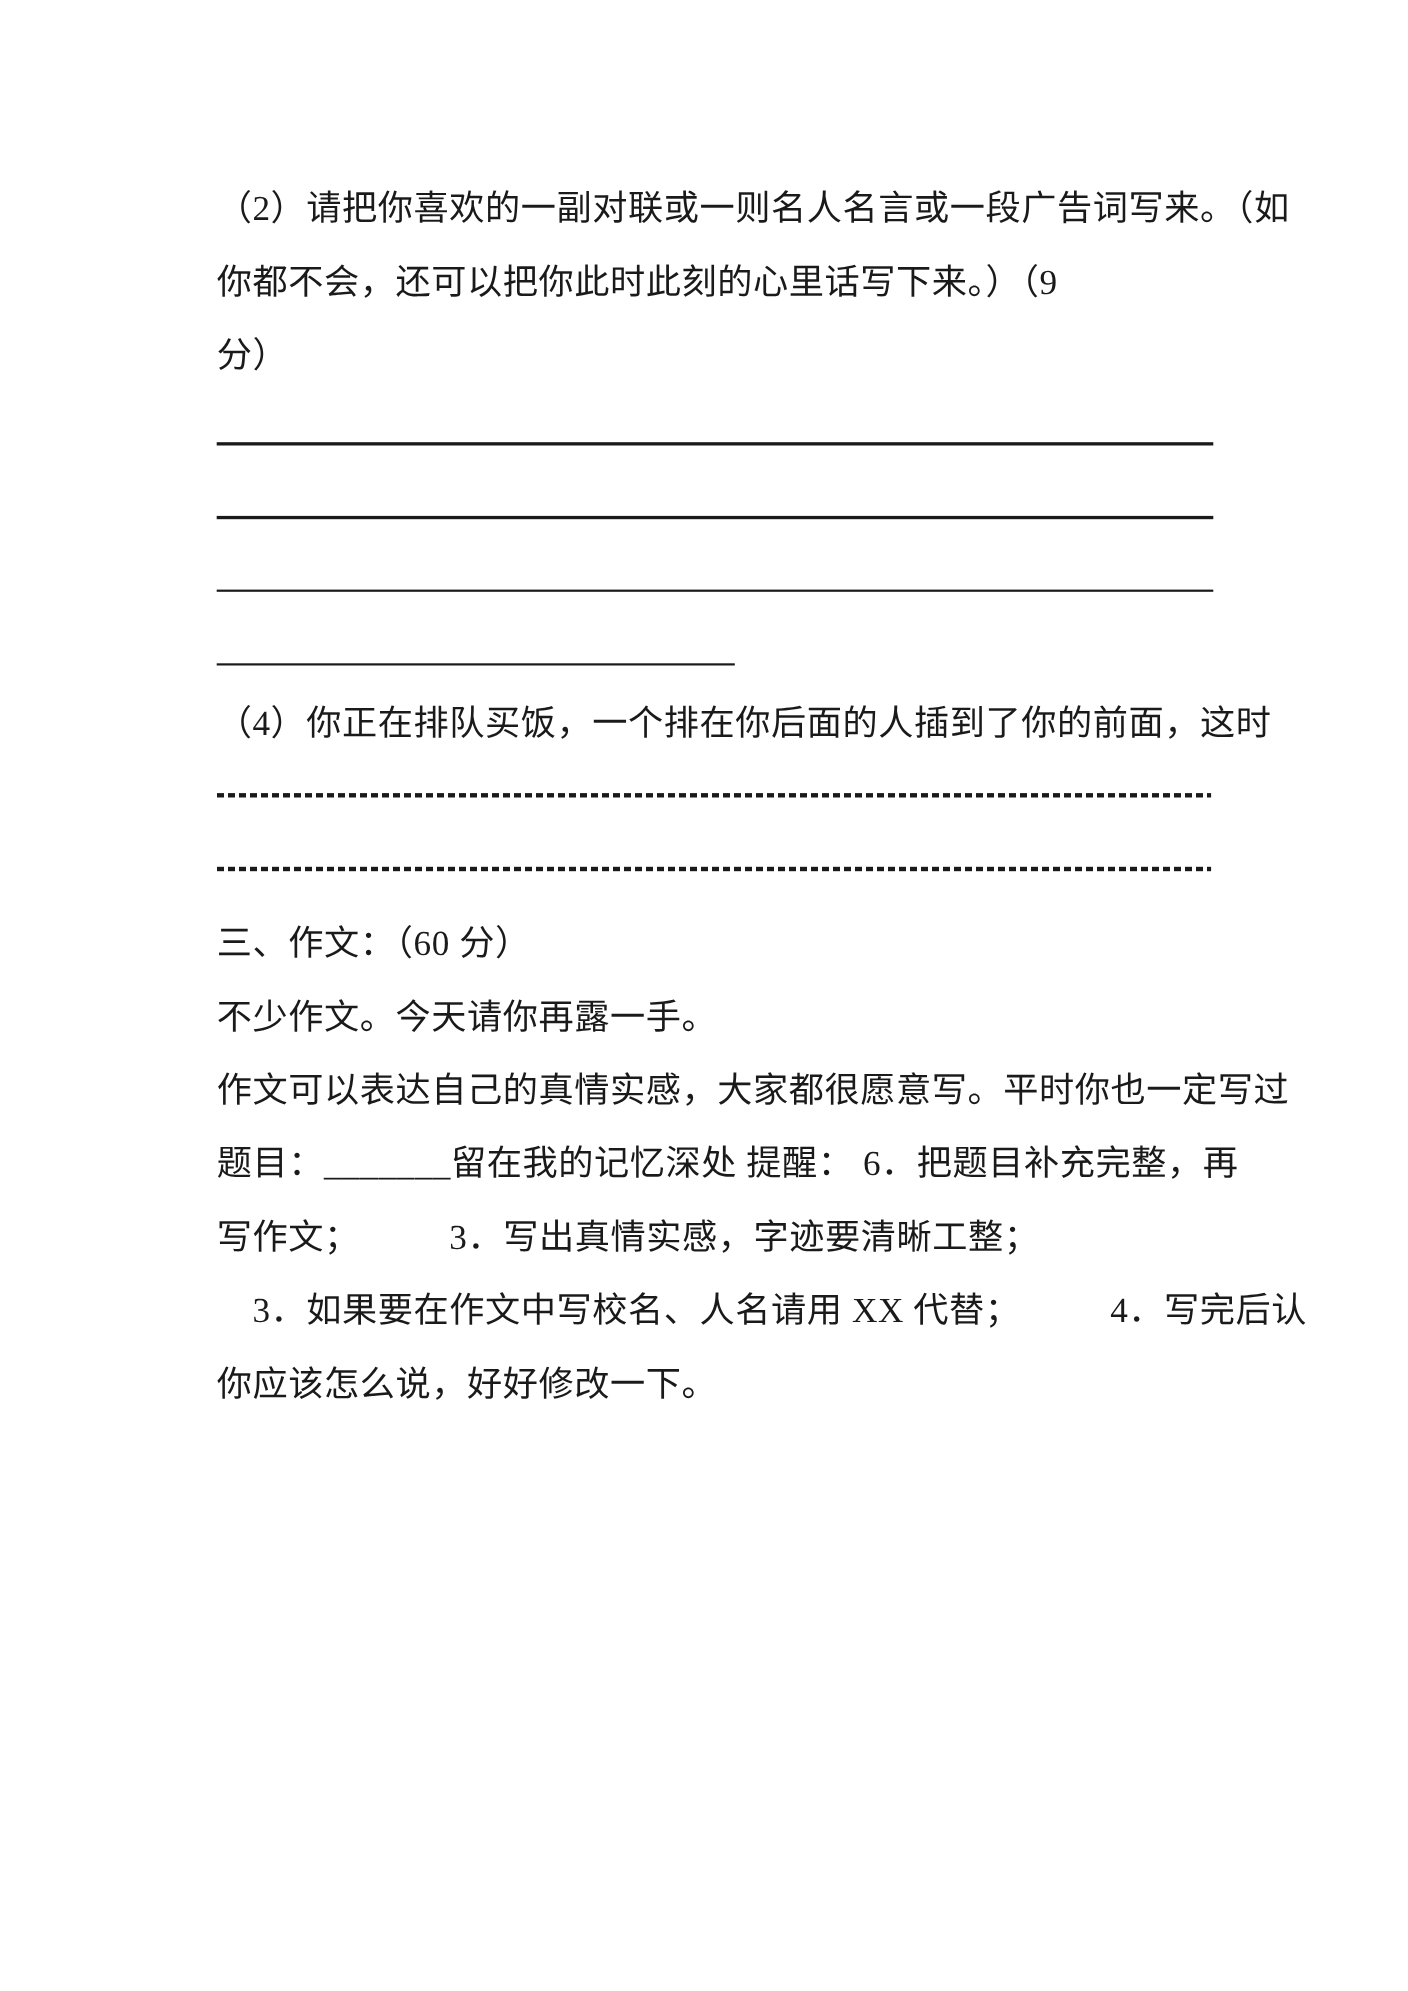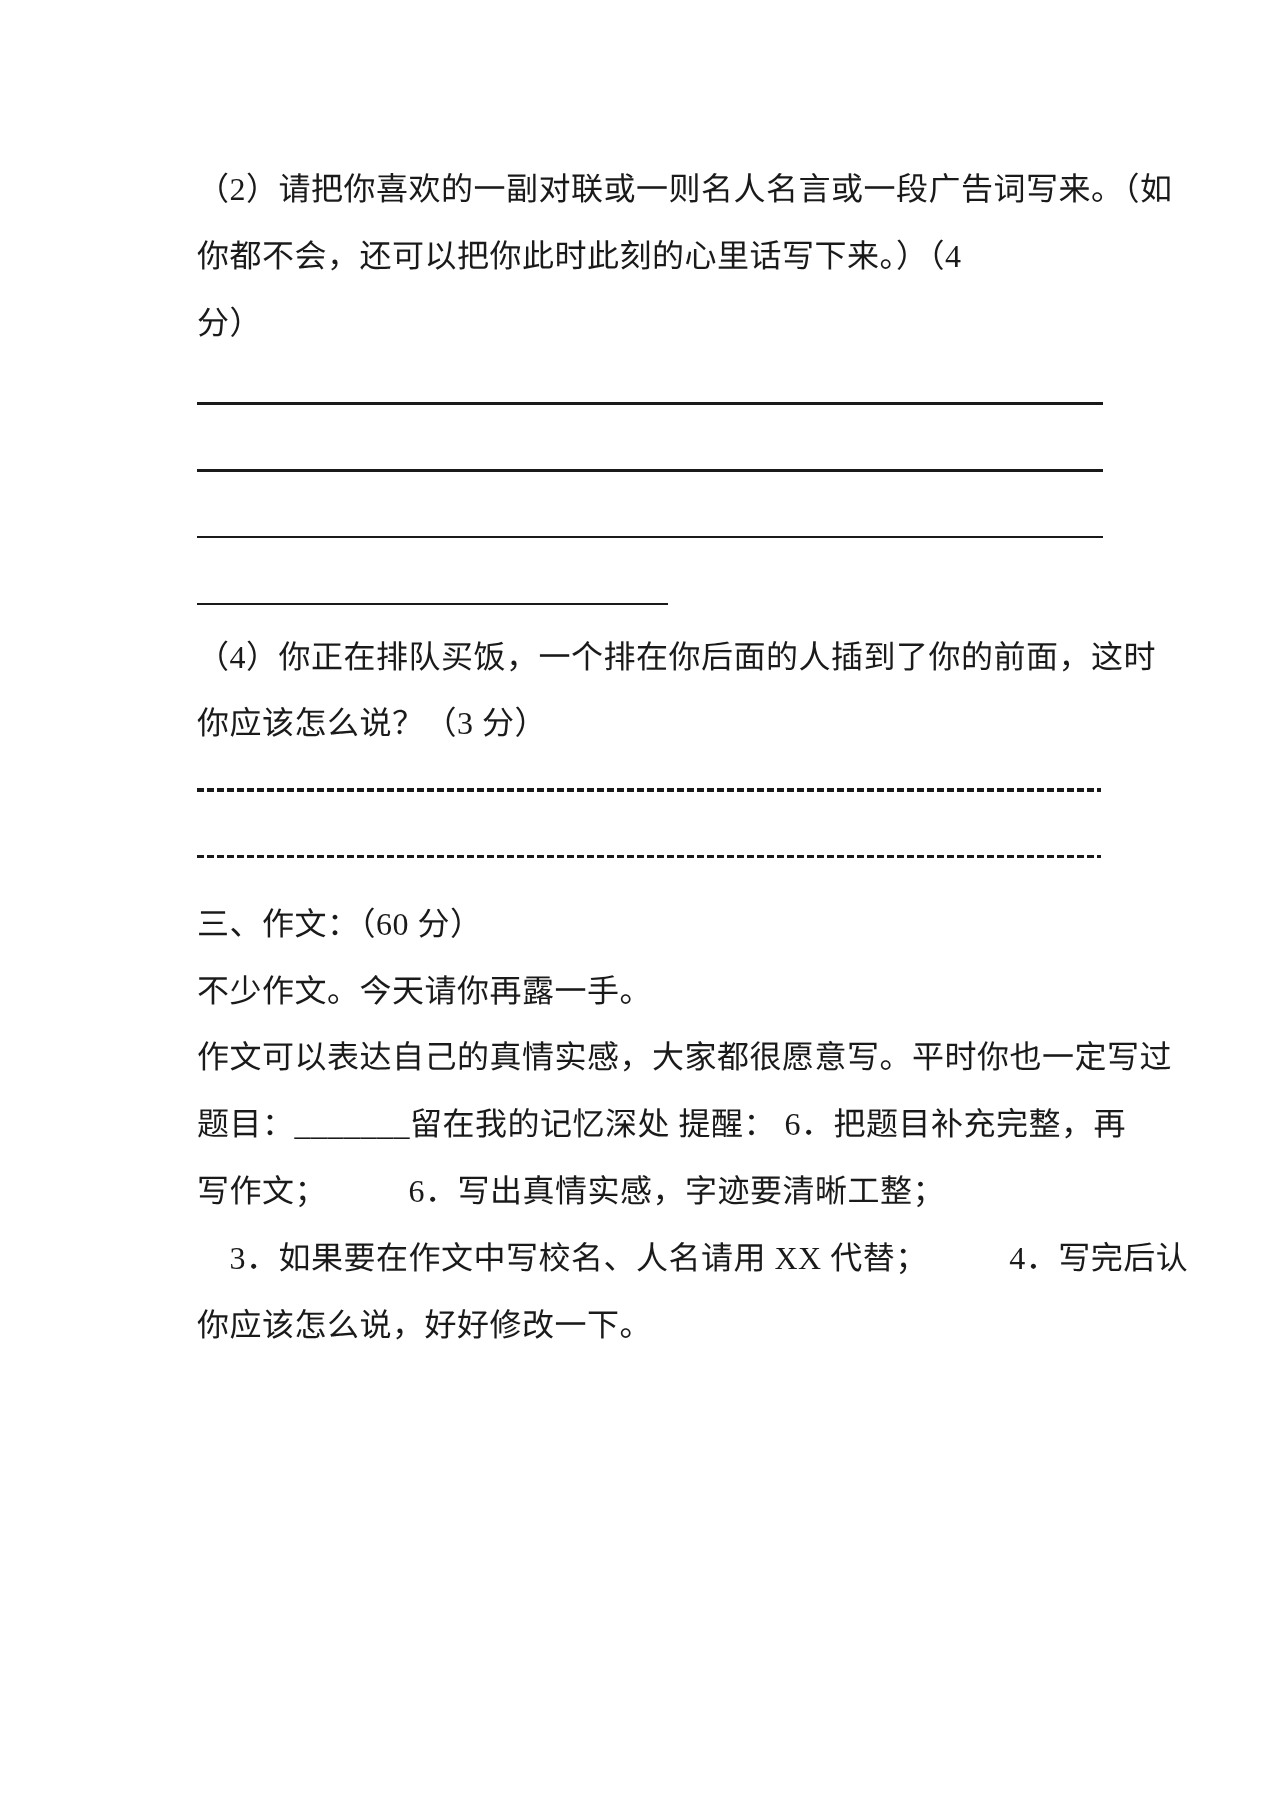--- a/index.html
+++ b/index.html
@@ -58,48 +58,47 @@
     background: repeating-linear-gradient(90deg, #1a1a1a 0px, #1a1a1a 7px, transparent 7px, transparent 10px);
   }
 </style>
 </head>
 <body>
 
 <div class="page">
   <div class="content">
 
     <div class="line">（2）请把你喜欢的一副对联或一则名人名言或一段广告词写来。（如</div>
-    <div class="line">你都不会，还可以把你此时此刻的心里话写下来。）（4</div>
+    <div class="line">你都不会，还可以把你此时此刻的心里话写下来。）（9</div>
     <div class="line">分）</div>
 
     <div class="blank-line">
       <span class="rule full"></span>
     </div>
     <div class="blank-line">
       <span class="rule full"></span>
     </div>
     <div class="blank-line">
       <span class="rule full"></span>
     </div>
     <div class="blank-line">
       <span class="rule short"></span>
     </div>
 
     <div class="line">（4）你正在排队买饭，一个排在你后面的人插到了你的前面，这时</div>
-    <div class="line">你应该怎么说？（3 分）</div>
 
     <div class="dashed-line">
       <span class="dashes"></span>
     </div>
     <div class="dashed-line">
       <span class="dashes"></span>
     </div>
 
     <div class="line">三、作文：（60 分）</div>
     <div class="line">不少作文。今天请你再露一手。</div>
     <div class="line">作文可以表达自己的真情实感，大家都很愿意写。平时你也一定写过</div>
     <div class="line">题目：_______留在我的记忆深处 提醒： 6．把题目补充完整，再</div>
-    <div class="line">写作文；　　　6．写出真情实感，字迹要清晰工整；</div>
+    <div class="line">写作文；　　　3．写出真情实感，字迹要清晰工整；</div>
     <div class="line">　3．如果要在作文中写校名、人名请用 XX 代替；　　　4．写完后认</div>
     <div class="line">你应该怎么说，好好修改一下。</div>
 
   </div>
 </div>
 
 </body></html>

